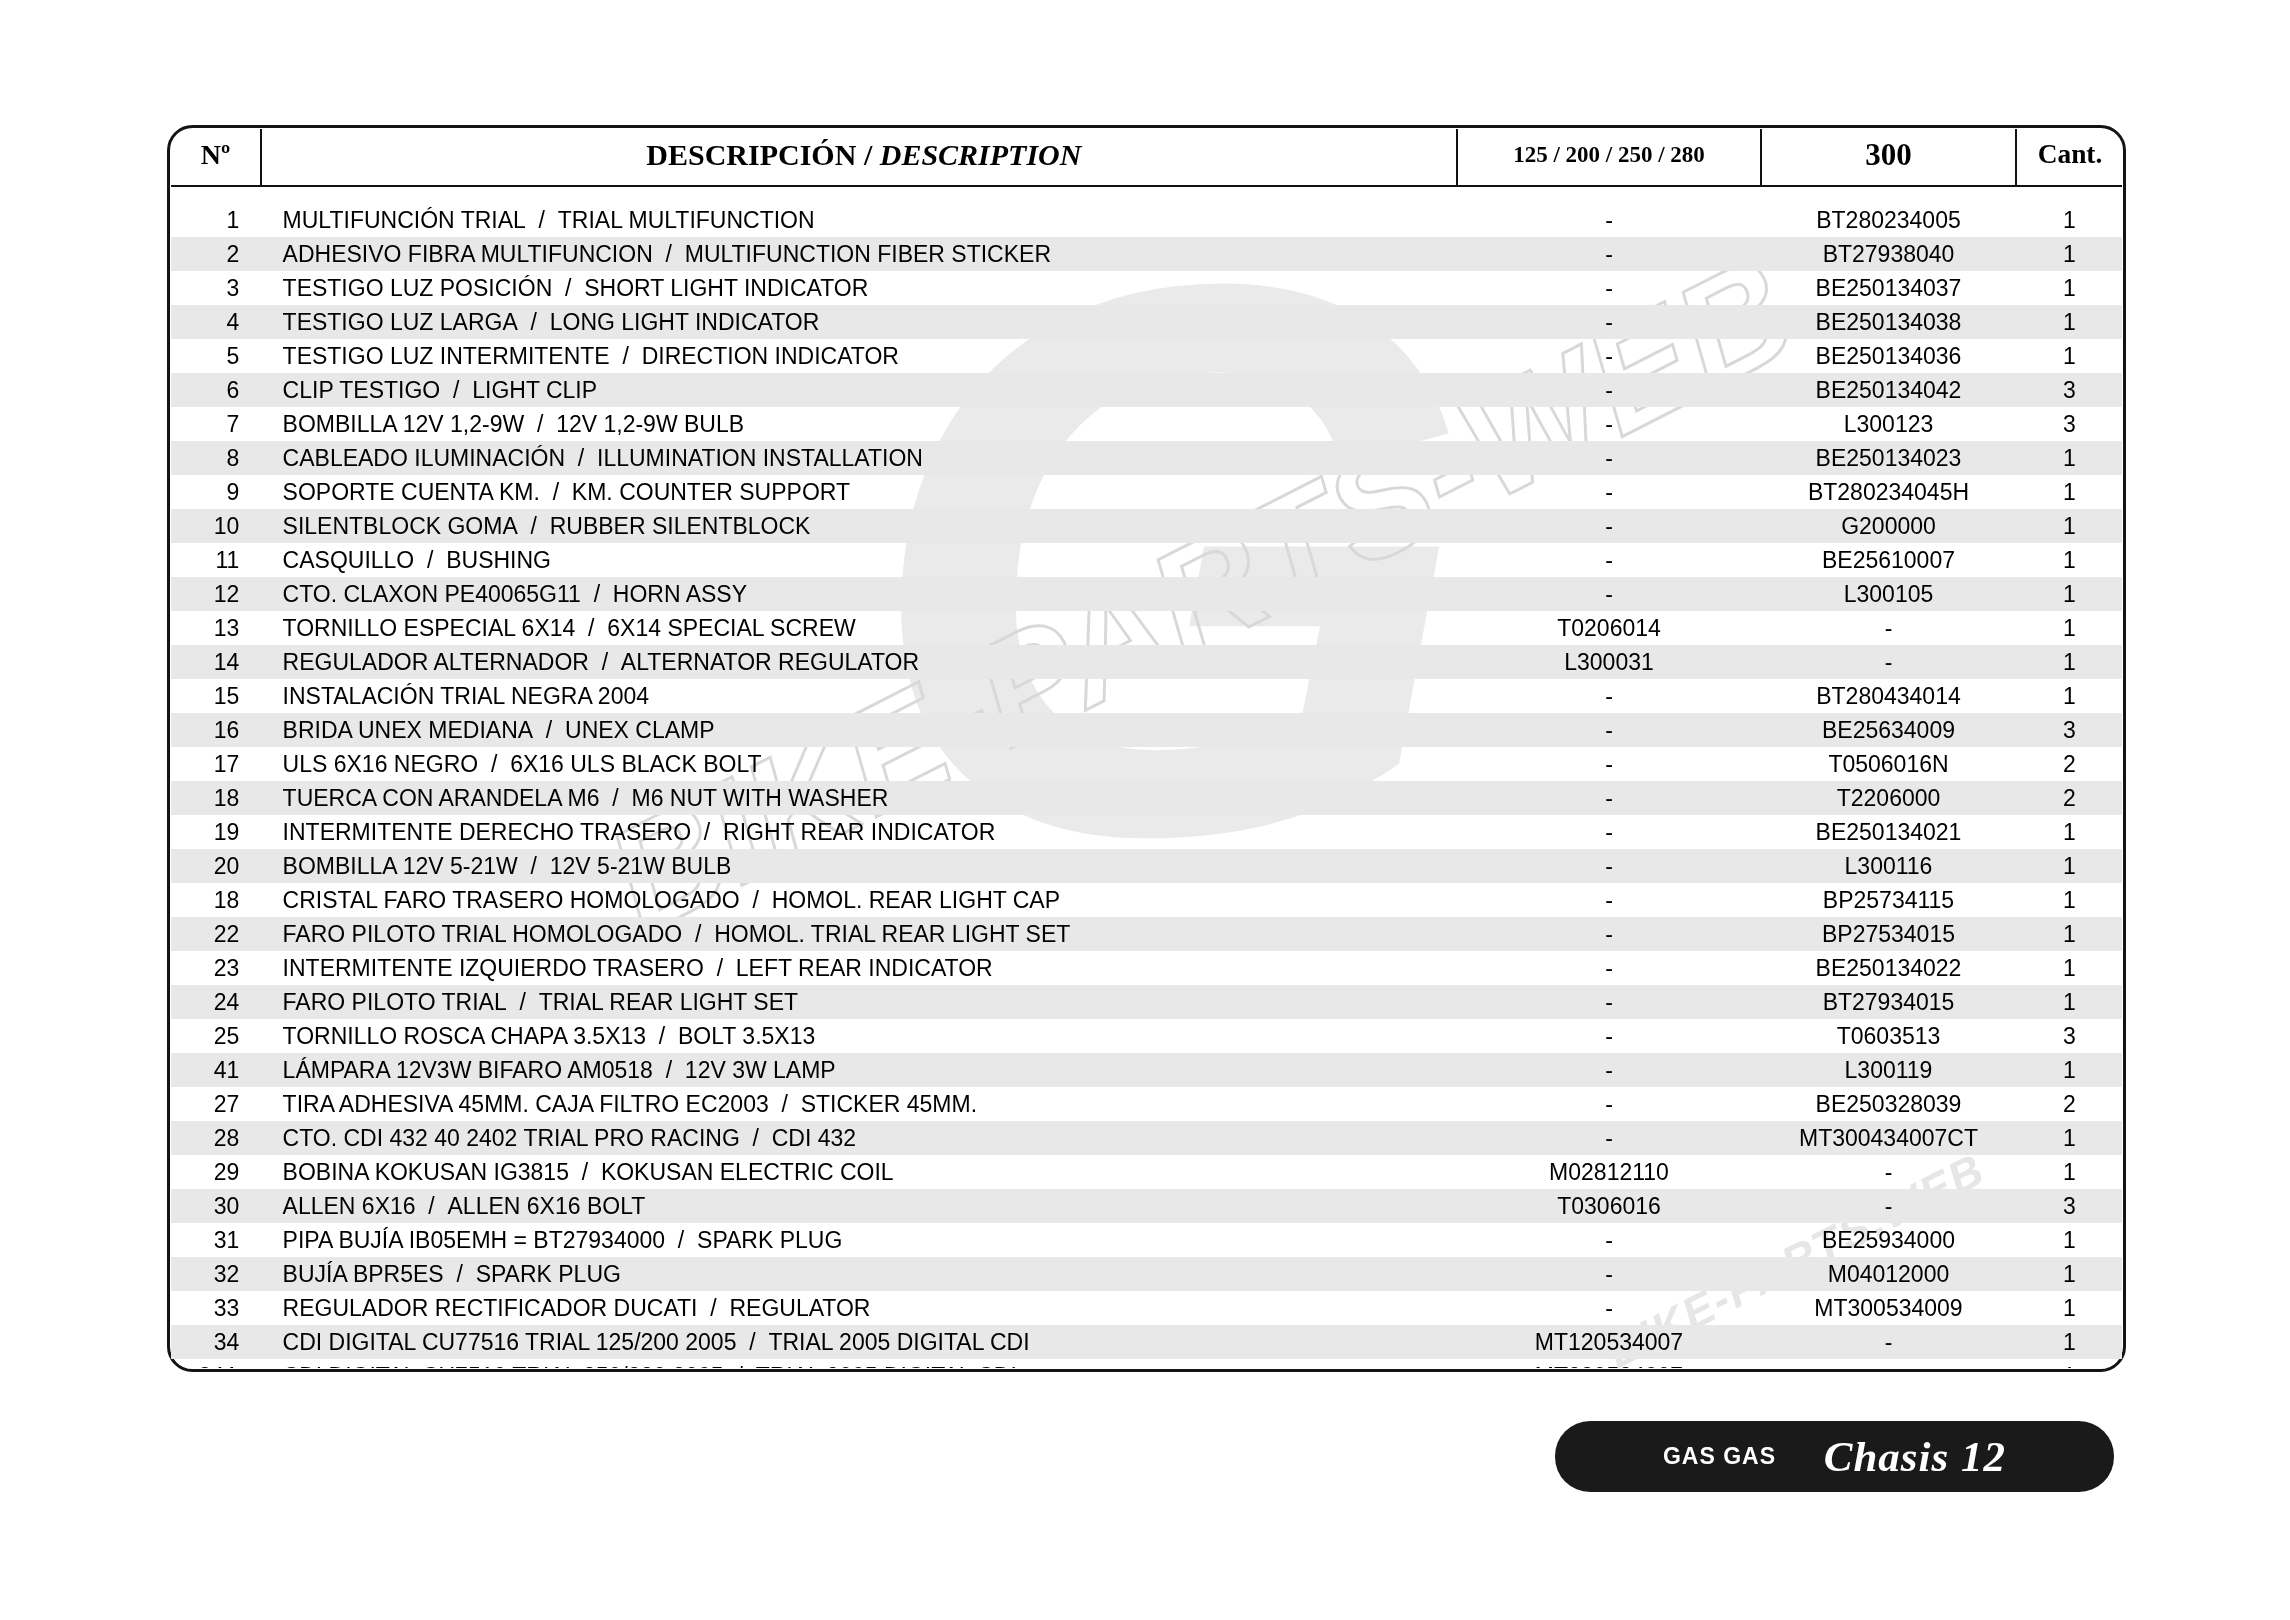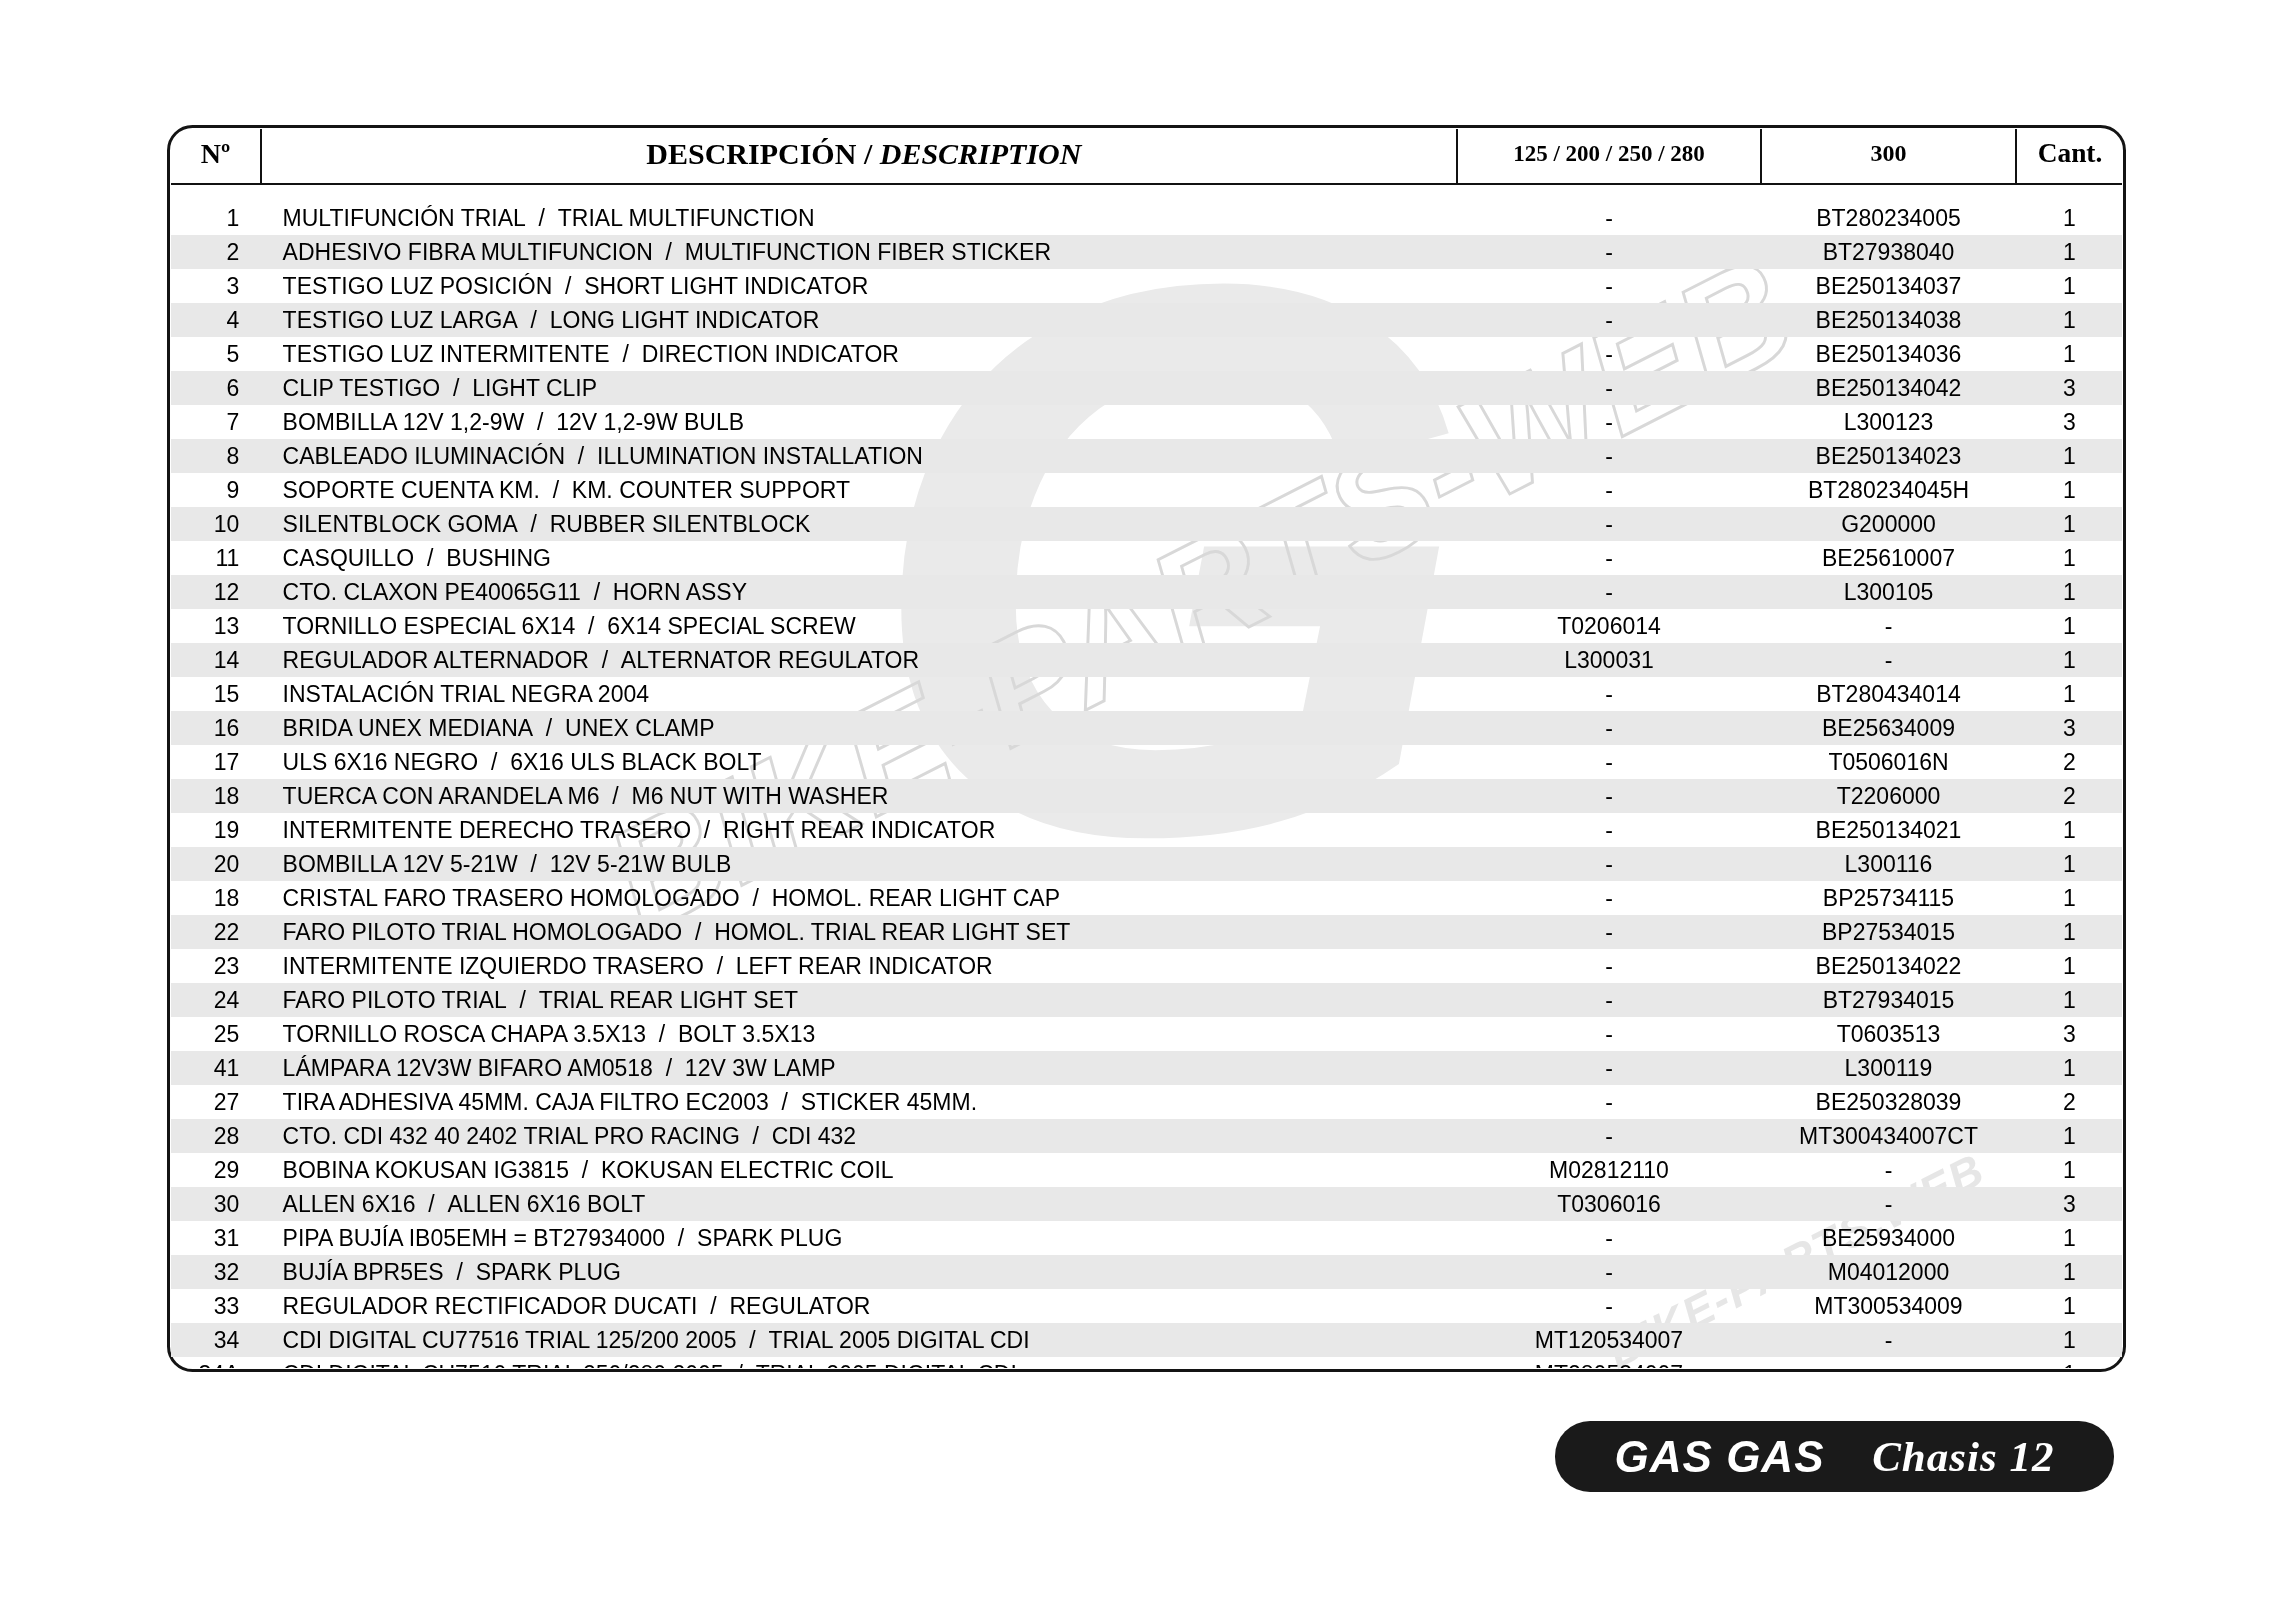--- a/index.html
+++ b/index.html
@@ -132,21 +132,21 @@
     font-size: 30px;
   }
   thead th.h-desc .esp { font-weight: bold; }
   thead th.h-desc .eng { font-style: italic; font-weight: bold; }
   thead th.h-a {
     border-left: 2.9px solid #111;
     border-right: 2.9px solid #111;
     font-size: 23px;
   }
   thead th.h-b {
-    font-size: 24px;
+    font-size: 31px;
   }
   thead th.h-qty {
     border-left: 2.9px solid #111;
     font-size: 27.4px;
   }
 
   tbody tr { height: 34px; }
   tbody tr.alt { background: #e8e8e8; }
   tbody td {
     font-family: "Liberation Sans", sans-serif;
@@ -179,23 +179,22 @@
     border-radius: 35px;
     z-index: 4;
     display: flex;
     align-items: center;
     justify-content: center;
     gap: 15.7px;
   }
   .badge .gg {
     color: #ffffff;
     font-family: "Liberation Sans", sans-serif;
-    font-size: 44px;
+    font-size: 23px;
     font-weight: bold;
-    font-style: italic;
     letter-spacing: 1px;
   }
   .badge .chasis {
     color: #ffffff;
     font-family: "Liberation Serif", serif;
     font-size: 43px;
     font-style: italic;
     font-weight: bold;
     letter-spacing: 1px;
     margin-left: 32px;

